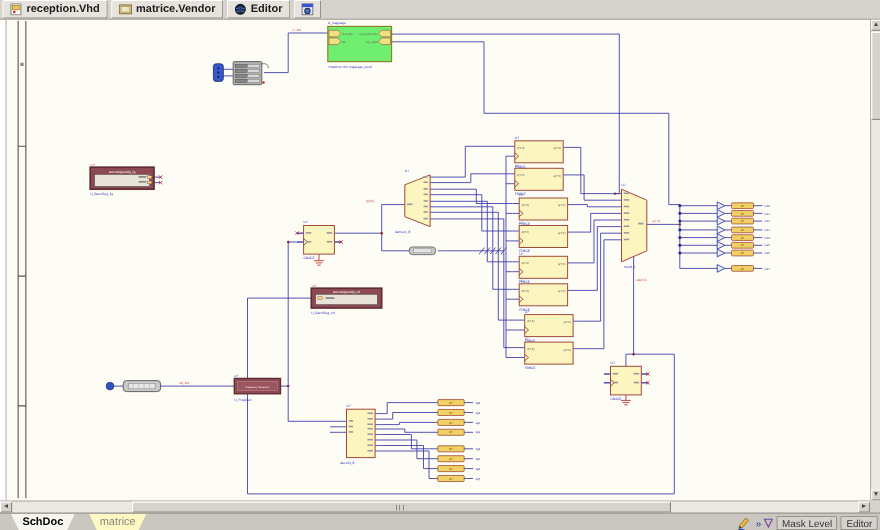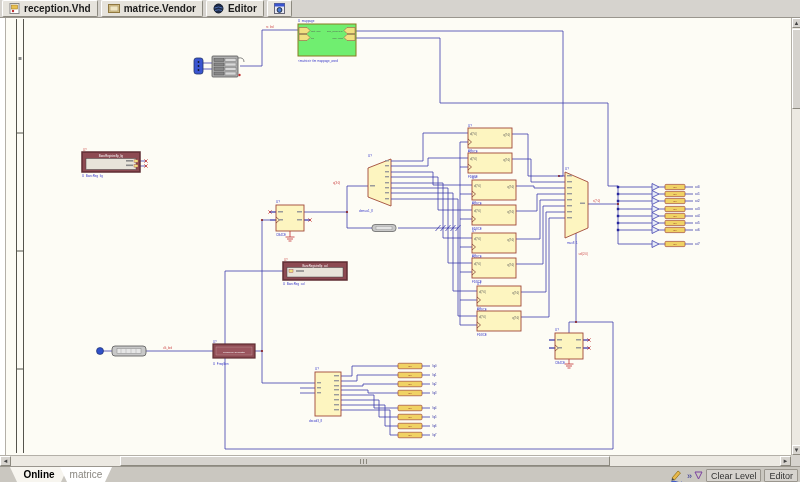--- a/index.html
+++ b/index.html
@@ -41,21 +41,21 @@
     border:1px solid;border-color:#fff #8c897f #8c897f #fff;box-sizing:border-box;}
   .hs-grip{position:absolute;left:50%;top:2px;width:9px;height:5px;margin-left:-5px;
     background:repeating-linear-gradient(90deg,#8c897f 0 1px,transparent 1px 3px);}
   .corner{position:absolute;right:0;top:455px;width:9px;height:11px;background:#d6d3ce;}
   
   .bottom-bar{position:absolute;left:0;top:466px;width:800px;height:16px;
     background:#cac7c0;border-top:1px solid #9a968e;box-sizing:border-box;}
   .btab{position:absolute;top:0;height:15px;line-height:15px;text-align:center;
     font-size:10px;clip-path:polygon(0 0,100% 0,calc(100% - 7px) 100%,7px 100%);}
   .btab.active{left:10px;width:58px;background:#f7f5ef;font-weight:bold;color:#000;}
-  .btab.inactive{left:60px;width:52px;background:#ffffff;color:#8a8780;}
+  .btab.inactive{left:81px;width:52px;background:#fef9c3;color:#8a8780;}
   .status-right{position:absolute;right:2px;top:0;height:16px;display:flex;
     align-items:center;gap:3px;}
   .sbtn{height:13px;line-height:12px;padding:0 4px;font-size:9px;color:#333;
     background:#d6d3ce;border:1px solid #9a968e;border-radius:1px;}
   .sicon{display:flex;align-items:center;justify-content:center;width:16px;height:14px;}
 </style>
 </head>
 <body>
 
 <div class="top-tabs">
@@ -413,32 +413,32 @@
 <div class="hscroll">
   <div class="hs-arrow" style="left:0">◄</div>
   <div class="hs-thumb">
     <div class="hs-grip"></div>
   </div>
   <div class="hs-arrow" style="right:0">►</div>
 </div>
 <div class="corner"></div>
 
 <div class="bottom-bar">
-  <div class="btab active">Online</div>
+  <div class="btab active">SchDoc</div>
   <div class="btab inactive">matrice</div>
   <div class="status-right">
     <span class="sicon">
       <svg width="14" height="13">
         <path d="M3,9 L9,2 L11.5,4 L5.5,11 Z" fill="#e8b84a" stroke="#8a6a10" stroke-width="0.7"></path>
         <path d="M3,9 L5.5,11 L2.5,11.8 Z" fill="#444"></path>
         <path d="M2,13 Q5,11.5 8,13 T13,13" stroke="#3050c8" fill="none" stroke-width="1"></path>
       </svg>
     </span>
     <span class="sicon">
       <svg width="17" height="13">
         <text x="0" y="10" font-size="9" fill="#2a2a90" font-family="Liberation Sans,sans-serif">»</text>
         <polygon points="8,3 15,3 11.5,10" fill="none" stroke="#7a40a0" stroke-width="1"></polygon>
       </svg>
     </span>
-    <button class="sbtn">Clear Level</button>
+    <button class="sbtn">Mask Level</button>
     <button class="sbtn">Editor</button>
   </div>
 </div>
 
 </body></html>

